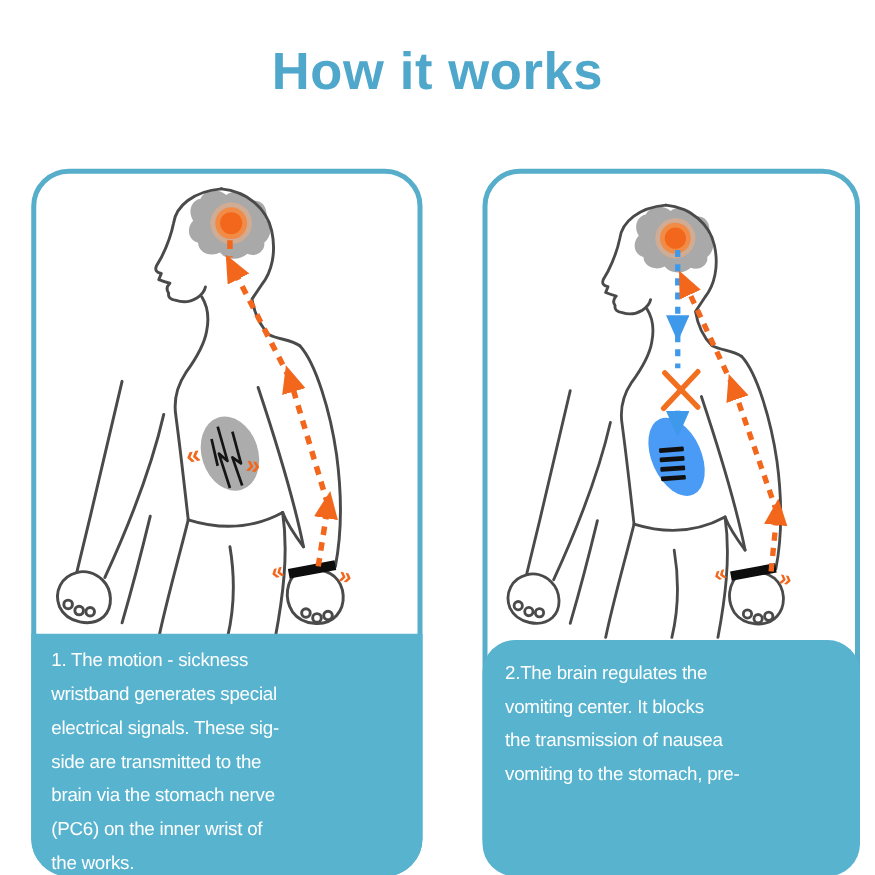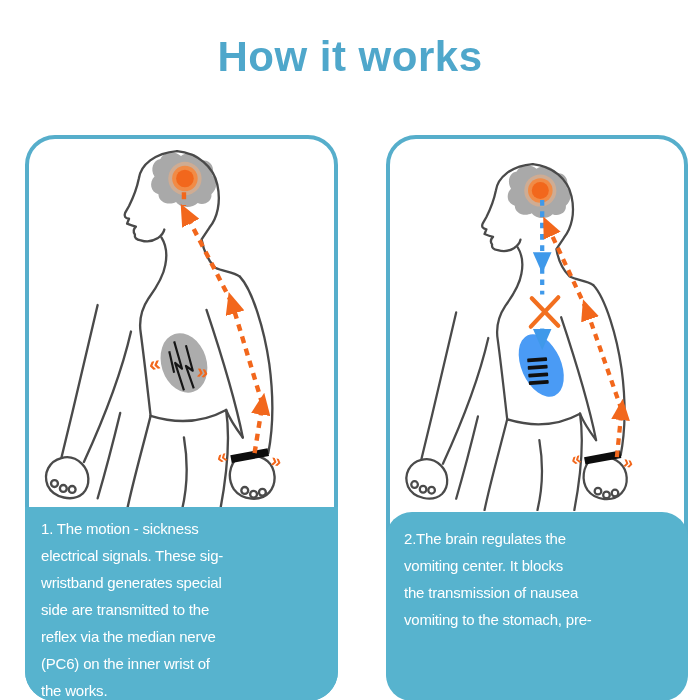--- a/index.html
+++ b/index.html
@@ -107,24 +107,24 @@
 
         <g stroke="#F2671C" stroke-width="4.5" fill="none" stroke-dasharray="7 6">
           <path d="M230,316 L238,266" marker-end="url(#arrow-o)"></path>
           <path d="M238,266 L207,163" marker-end="url(#arrow-o)"></path>
           <path d="M207,163 L160,72" marker-end="url(#arrow-o)"></path>
           <path d="M158,50 L158,64"></path>
         </g>
       </svg>
       <div class="caption">
         <div class="cap-line">1. The motion - sickness</div>
+        <div class="cap-line">wristband generates special</div>
         <div class="cap-line">electrical signals. These sig-</div>
-        <div class="cap-line">wristband generates special</div>
         <div class="cap-line">side are transmitted to the</div>
-        <div class="cap-line">reflex via the median nerve</div>
+        <div class="cap-line">brain via the stomach nerve</div>
         <div class="cap-line">(PC6) on the inner wrist of</div>
         <div class="cap-line">the works.</div>
       </div>
     </div>
 
     <div class="panel right">
       <svg class="figure" viewBox="0 0 311 375" preserveAspectRatio="xMidYMax meet">
         <use href="#person-figure"></use>
 
         <g>

